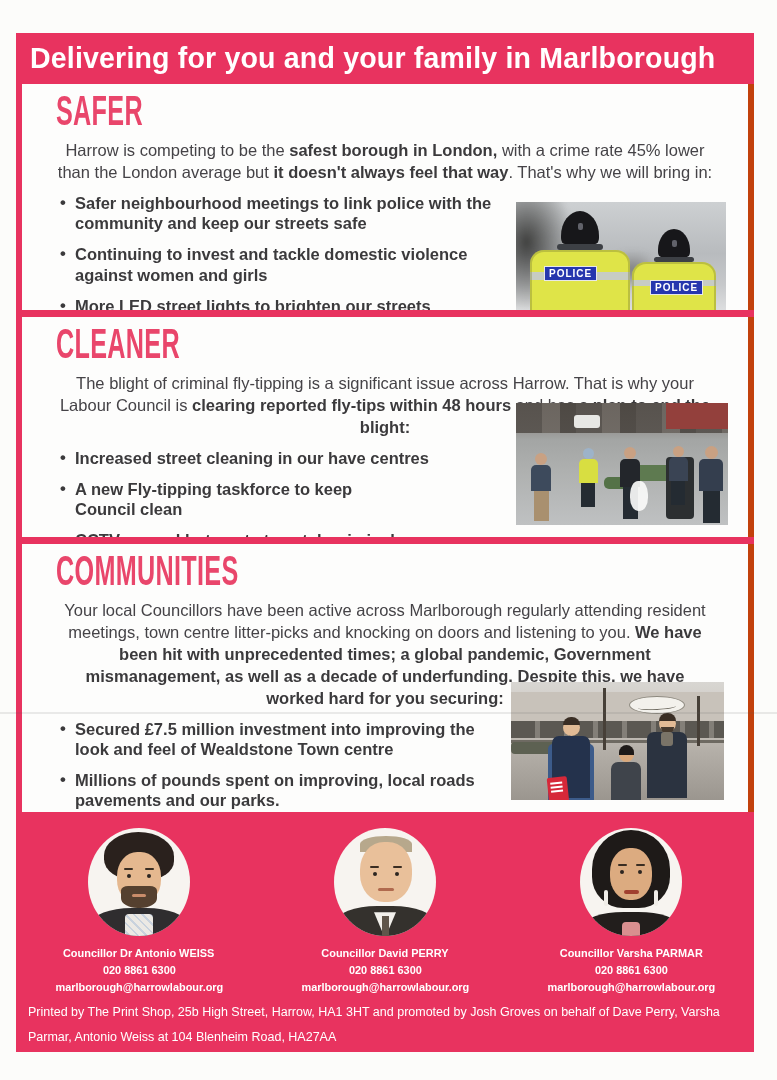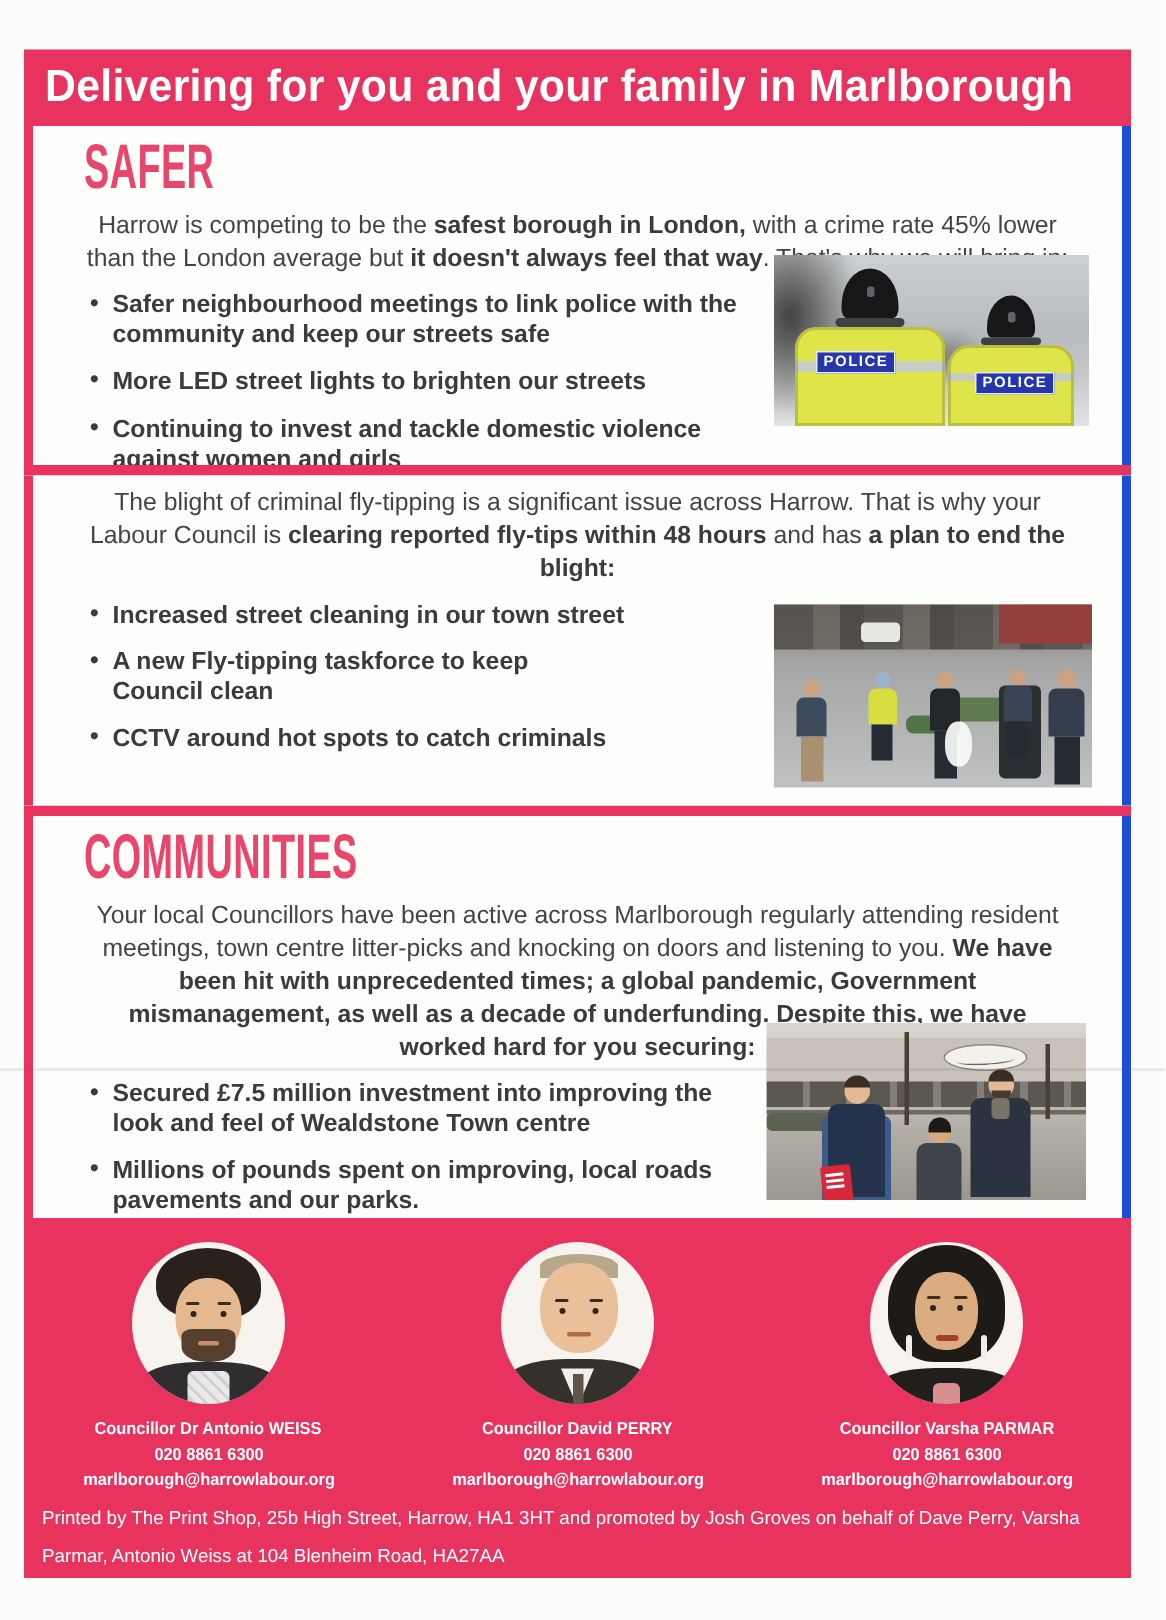--- a/index.html
+++ b/index.html
@@ -6,39 +6,39 @@
   html,body { background:#ffffff; }
   body { font-family:"Liberation Sans", sans-serif; }
   .page { position:relative; width:777px; height:1080px; background:#fcfcfa; overflow:hidden; }
   .frame { position:absolute; left:16px; top:33px; width:738px; height:1019px; display:flex; flex-direction:column; }
 
   
   .header-band { height:51px; background:#e8335f; display:flex; align-items:center; padding-left:14px; }
   .header-band .hb-text { color:#ffffff; font-weight:700; font-size:30px; white-space:nowrap; transform:scaleX(.95); transform-origin:left center; letter-spacing:.2px; }
 
   
-  .panel { position:relative; background:#fdfdfc; border-left:6px solid #e8335f; border-right:6px solid #1d4ed8; overflow:hidden; }
+  .panel { position:relative; background:#fdfdfc; border-left:6px solid #e8335f; border-right:6px solid #c2410c; overflow:hidden; }
   .panel--safer { height:226px; }
   .panel--cleaner { height:220px; }
   .panel--communities { height:269px; }
   .divider { height:7px; background:#e8335f; }
 
   .sec-heading { margin:6px 0 0 34px; color:#e9466b; font-weight:700; font-size:42px; line-height:1.0; }
   .sec-heading span { display:inline-block; transform:scaleX(.6); transform-origin:left center; letter-spacing:.5px; }
   .sec-intro { margin:7px 34px 0 34px; font-size:16.5px; line-height:1.34; color:#454347;text-align:center; }
   .sec-intro .b { font-weight:700; color:#3b3a3c; }
   .sec-bullets { margin:10px 0 0 38px; list-style:none; }
   .sec-bullets li { position:relative; padding-left:15px; font-weight:700; font-size:16.5px; line-height:1.22; color:#3b3a3c; margin-bottom:11px; white-space:pre-line; }
   .sec-bullets li::before { content:"•"; position:absolute; left:0; top:-1px; }
   .panel--safer  .sec-bullets li { max-width:455px; }
   .panel--cleaner .sec-bullets li { max-width:445px; }
   .panel--communities .sec-bullets li { max-width:445px; }
 
   .sec-photo-slot { position:absolute; }
-  .panel--safer .sec-photo-slot { top:86px; right:22px; }
+  .panel--safer .sec-photo-slot { top:118px; right:22px; }
   .panel--cleaner .sec-photo-slot { top:86px; right:20px; }
   .panel--communities .sec-photo-slot { top:138px; right:24px; }
   .photo { position:relative; overflow:hidden; }
 
   
   .photo-safer { width:210px; height:114px; background:linear-gradient(180deg,#cdd0d2 0%,#b8bbbe 45%,#c6c8ca 72%,#e2e3e4 100%); }
   .ps-tree { position:absolute; left:-16px; top:-8px; width:76px; height:120px; background:radial-gradient(ellipse at 35% 40%, rgba(42,42,40,.85), rgba(42,42,40,0) 68%); filter:blur(2px); }
   .ps-shadow { position:absolute; left:86px; top:48px; width:60px; height:40px; background:radial-gradient(ellipse, rgba(60,58,55,.5), rgba(60,58,55,0) 70%); filter:blur(3px); }
   .officer { position:absolute; }
   .officer .helmet { background:#17171a; border-radius:50% 50% 10% 10% / 75% 75% 18% 18%; margin:0 auto; position:relative; }
@@ -162,22 +162,22 @@
     <div class="header-band">
       <div class="hb-text">Delivering for you and your family in Marlborough</div>
     </div>
 
     <div style="display:contents;">
   <section class="panel panel--safer">
     <h2 class="sec-heading"><span>SAFER</span></h2>
     <p class="sec-intro"><span>Harrow is competing to be the </span><span class="b">safest borough in London,</span><span> with a crime rate 45% lower than the London average but </span><span class="b">it doesn't always feel that way</span><span>. That's why we will bring in:</span></p>
     <ul class="sec-bullets">
             <li>Safer neighbourhood meetings to link police with the community and keep our streets safe</li>
+            <li>Continuing to invest and tackle domestic violence against women and girls</li>
             <li>More LED street lights to brighten our streets</li>
-            <li>Continuing to invest and tackle domestic violence against women and girls</li>
           </ul>
     <div class="sec-photo-slot">
             <div class="photo photo-safer">
     <div class="ps-tree"></div>
     <div class="ps-shadow"></div>
     <div class="officer officer-1">
       <div class="helmet"></div>
       <div class="collar"></div>
       <div class="jacket">
         <span class="patch">POLICE</span>
@@ -188,23 +188,24 @@
       <div class="collar"></div>
       <div class="jacket">
         <span class="patch">POLICE</span>
       </div>
     </div>
   </div>
           </div>
   </section>
 <div class="divider"></div>
   <section class="panel panel--cleaner">
+    <h2 class="sec-heading"><span>CLEANER</span></h2>
     <p class="sec-intro"><span>The blight of criminal fly-tipping is a significant issue across Harrow. That is why your Labour Council is </span><span class="b">clearing reported fly-tips within 48 hours</span><span> and has </span><span class="b">a plan to end the blight:</span></p>
     <ul class="sec-bullets">
-            <li>Increased street cleaning in our town street</li>
+            <li>Increased street cleaning in our have centres</li>
             <li>A new Fly-tipping taskforce to keep
 Council clean</li>
             <li>CCTV around hot spots to catch criminals</li>
           </ul>
     <div class="sec-photo-slot">
             <div class="photo photo-cleaner">
     <div class="pc-shops"></div>
     <div class="pc-awning"></div>
     <div class="pc-van"></div>
     <div class="pc-hedge1"></div>

